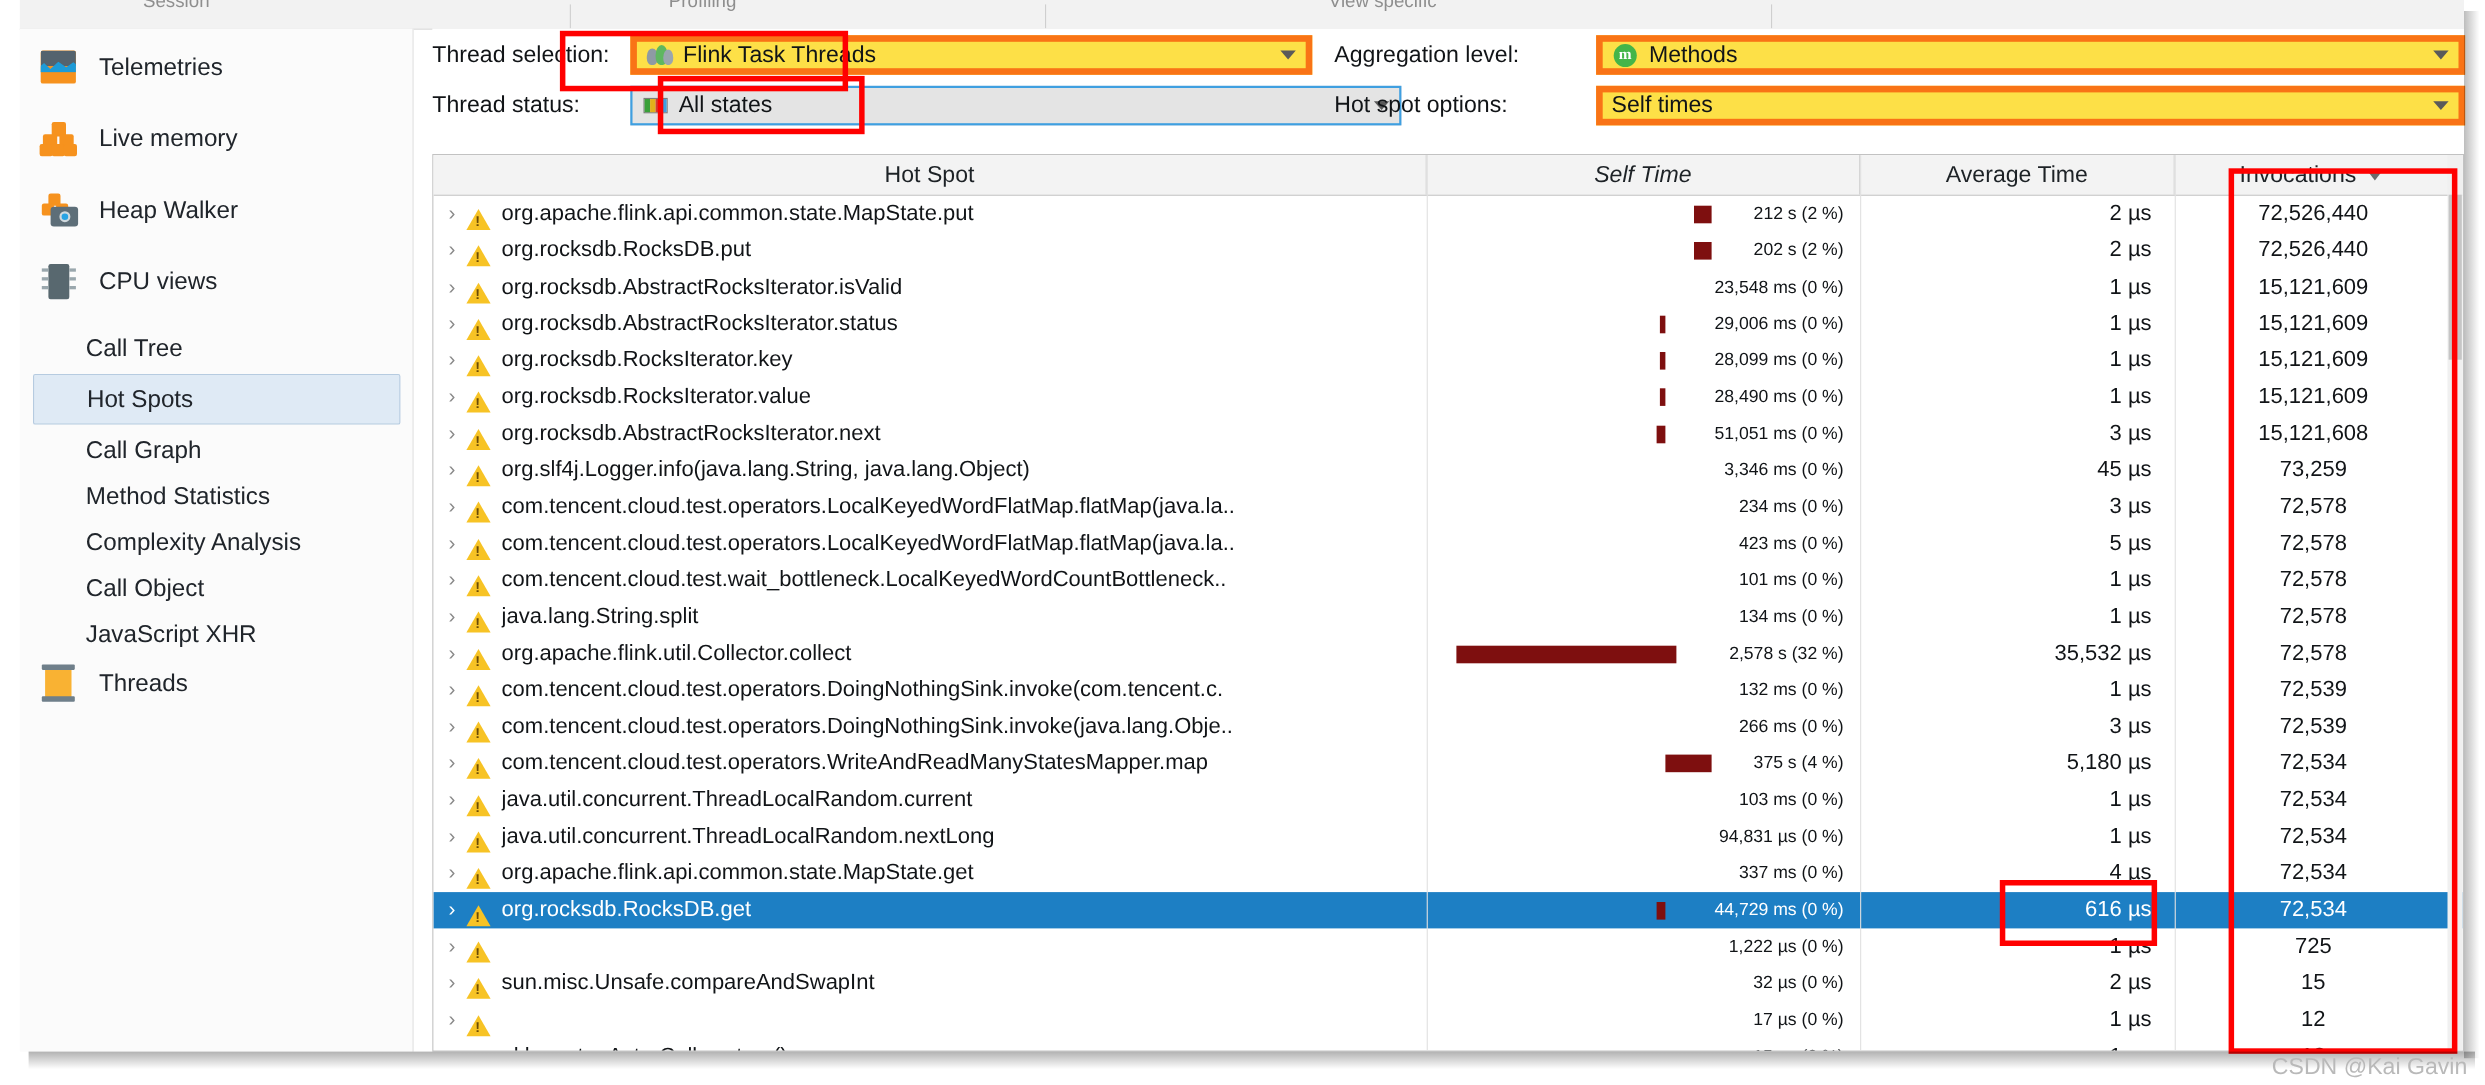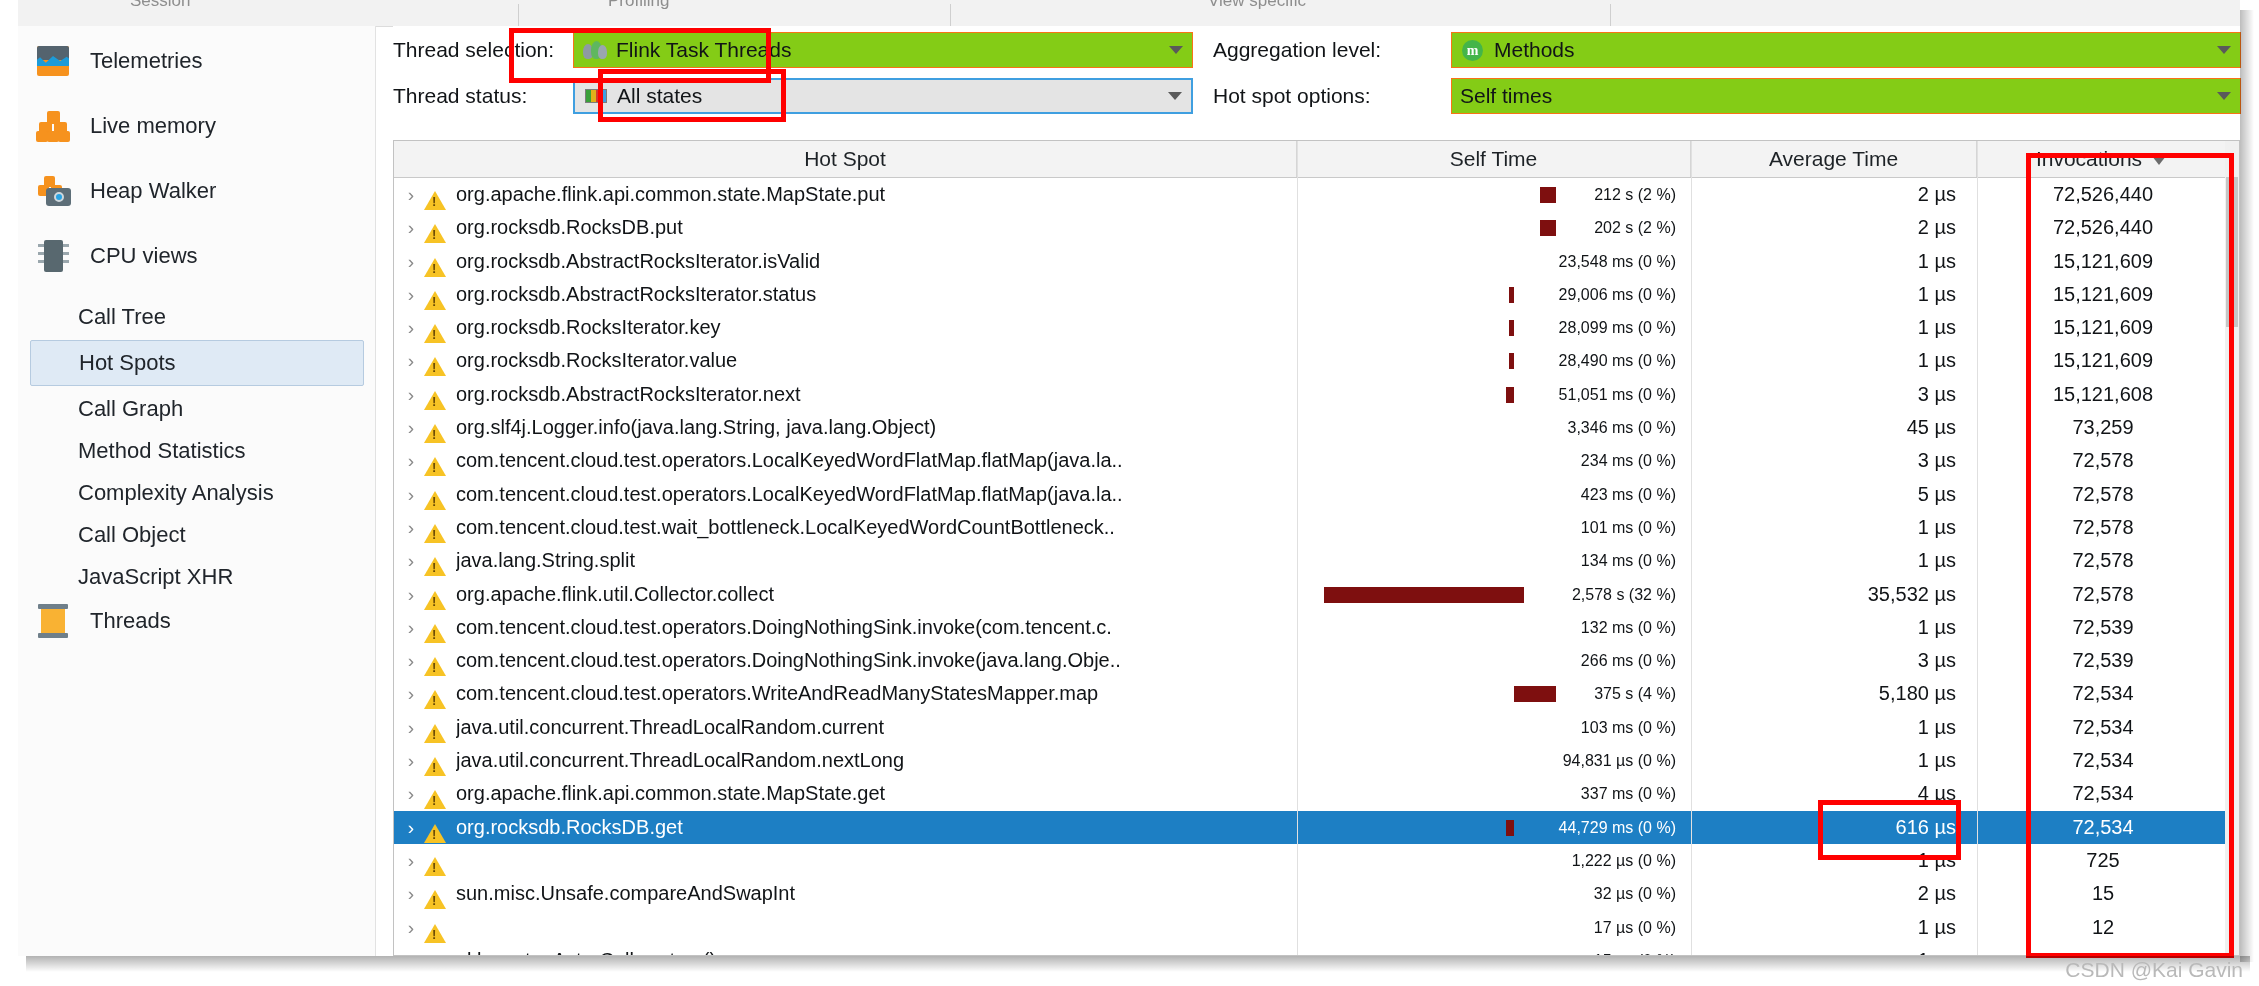--- a/index.html
+++ b/index.html
@@ -142,22 +142,22 @@
     position: absolute;
     font-size: 21px;
     color: #111417;
     white-space: nowrap;
     top: 6px;
     text-align: center;
   }
   .combo {
     position: absolute;
     height: 36px;
-    background: #84cc16;
-    border: 1px solid #f97316;
+    background: #fde047;
+    border: 6px solid #f97316;
     box-sizing: border-box;
     display: flex;
     align-items: center;
     padding-left: 8px;
   }
   .combo.focused {
     border: 2px solid #3f9fe0;
     background: #e4e4e4;
   }
   .combo .cb-text {
@@ -453,21 +453,21 @@
             <i style="left:15px;top:5px;width:9px;height:14px;background:#9aa6ae;"></i>
           </span>
         </span>
         <span class="cb-text">Flink Task Threads</span>
         <span class="chev"></span>
       </div>
     </div>
 
     <div class="opt-row" style="left:0px; top:52px; width:820px;">
       <span class="opt-label" style="left:0px">Thread status:</span>
-      <div class="combo focused" style="left:180px; width:620px;">
+      <div class="combo focused" style="left:180px; width:701px;">
         <span class="cb-icon">
           <span class="ic-states">
             <b style="background:#3aa03a"></b>
               <b style="background:#e2b01a"></b>
               <b style="background:#d03c2f"></b>
               <b style="background:#3f9fe0"></b>
           </span>
         </span>
         <span class="cb-text">All states</span>
         <span class="chev"></span>
@@ -490,21 +490,21 @@
       <div class="combo" style="left:238px; width:790px;">
         <span class="cb-text" style="margin-left:0px">Self times</span>
         <span class="chev"></span>
       </div>
     </div>
 
     <div class="table-wrap">
 
       <div class="thead">
         <div class="th" style="left:0px;  width:903px;">Hot Spot</div>
-        <div class="th" style="left:903px; width:394px;">Self Time</div>
+        <div class="th" style="left:903px; width:394px;font-style:italic;">Self Time</div>
         <div class="th" style="left:1297px;width:286px;">Average Time</div>
         <div class="th last" style="left:1583px;width:248px;">
           <span>Invocations</span><span class="sort-caret"></span>
         </div>
       </div>
 
       <div class="rows" id="rows">
           <div class="trow">
             <div class="cell c-expand">›</div>
             <div class="cell c-warn"><span class="warn-tri"></span></div>

